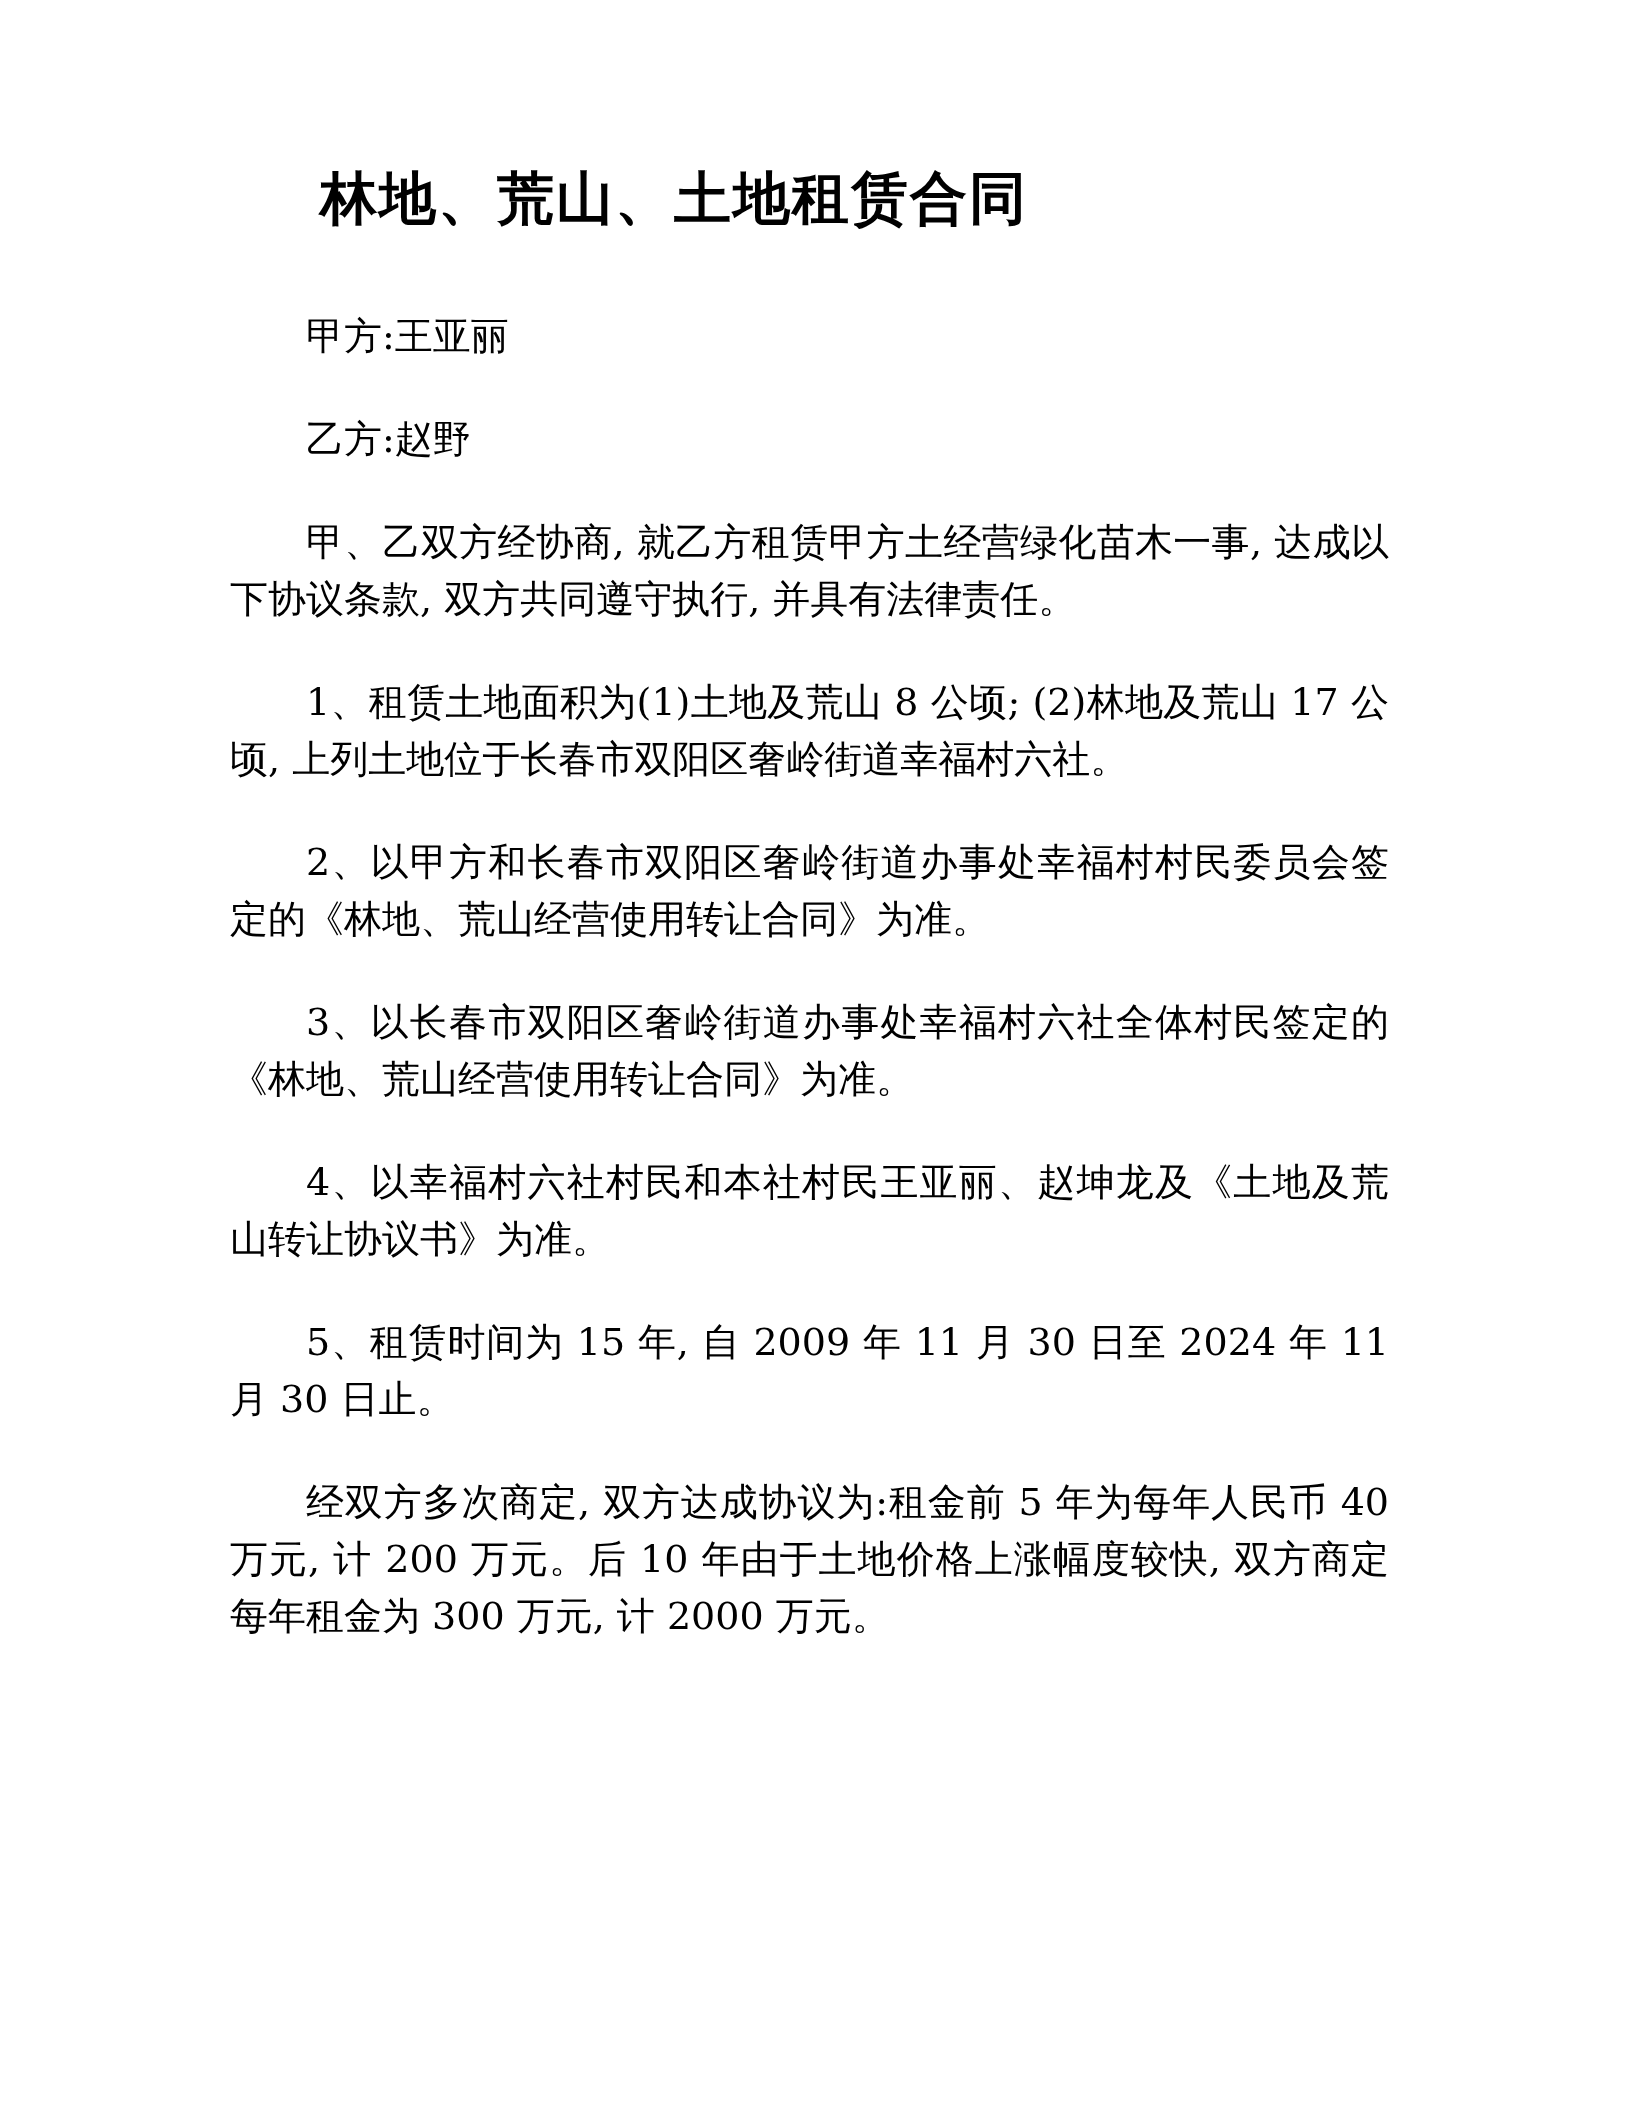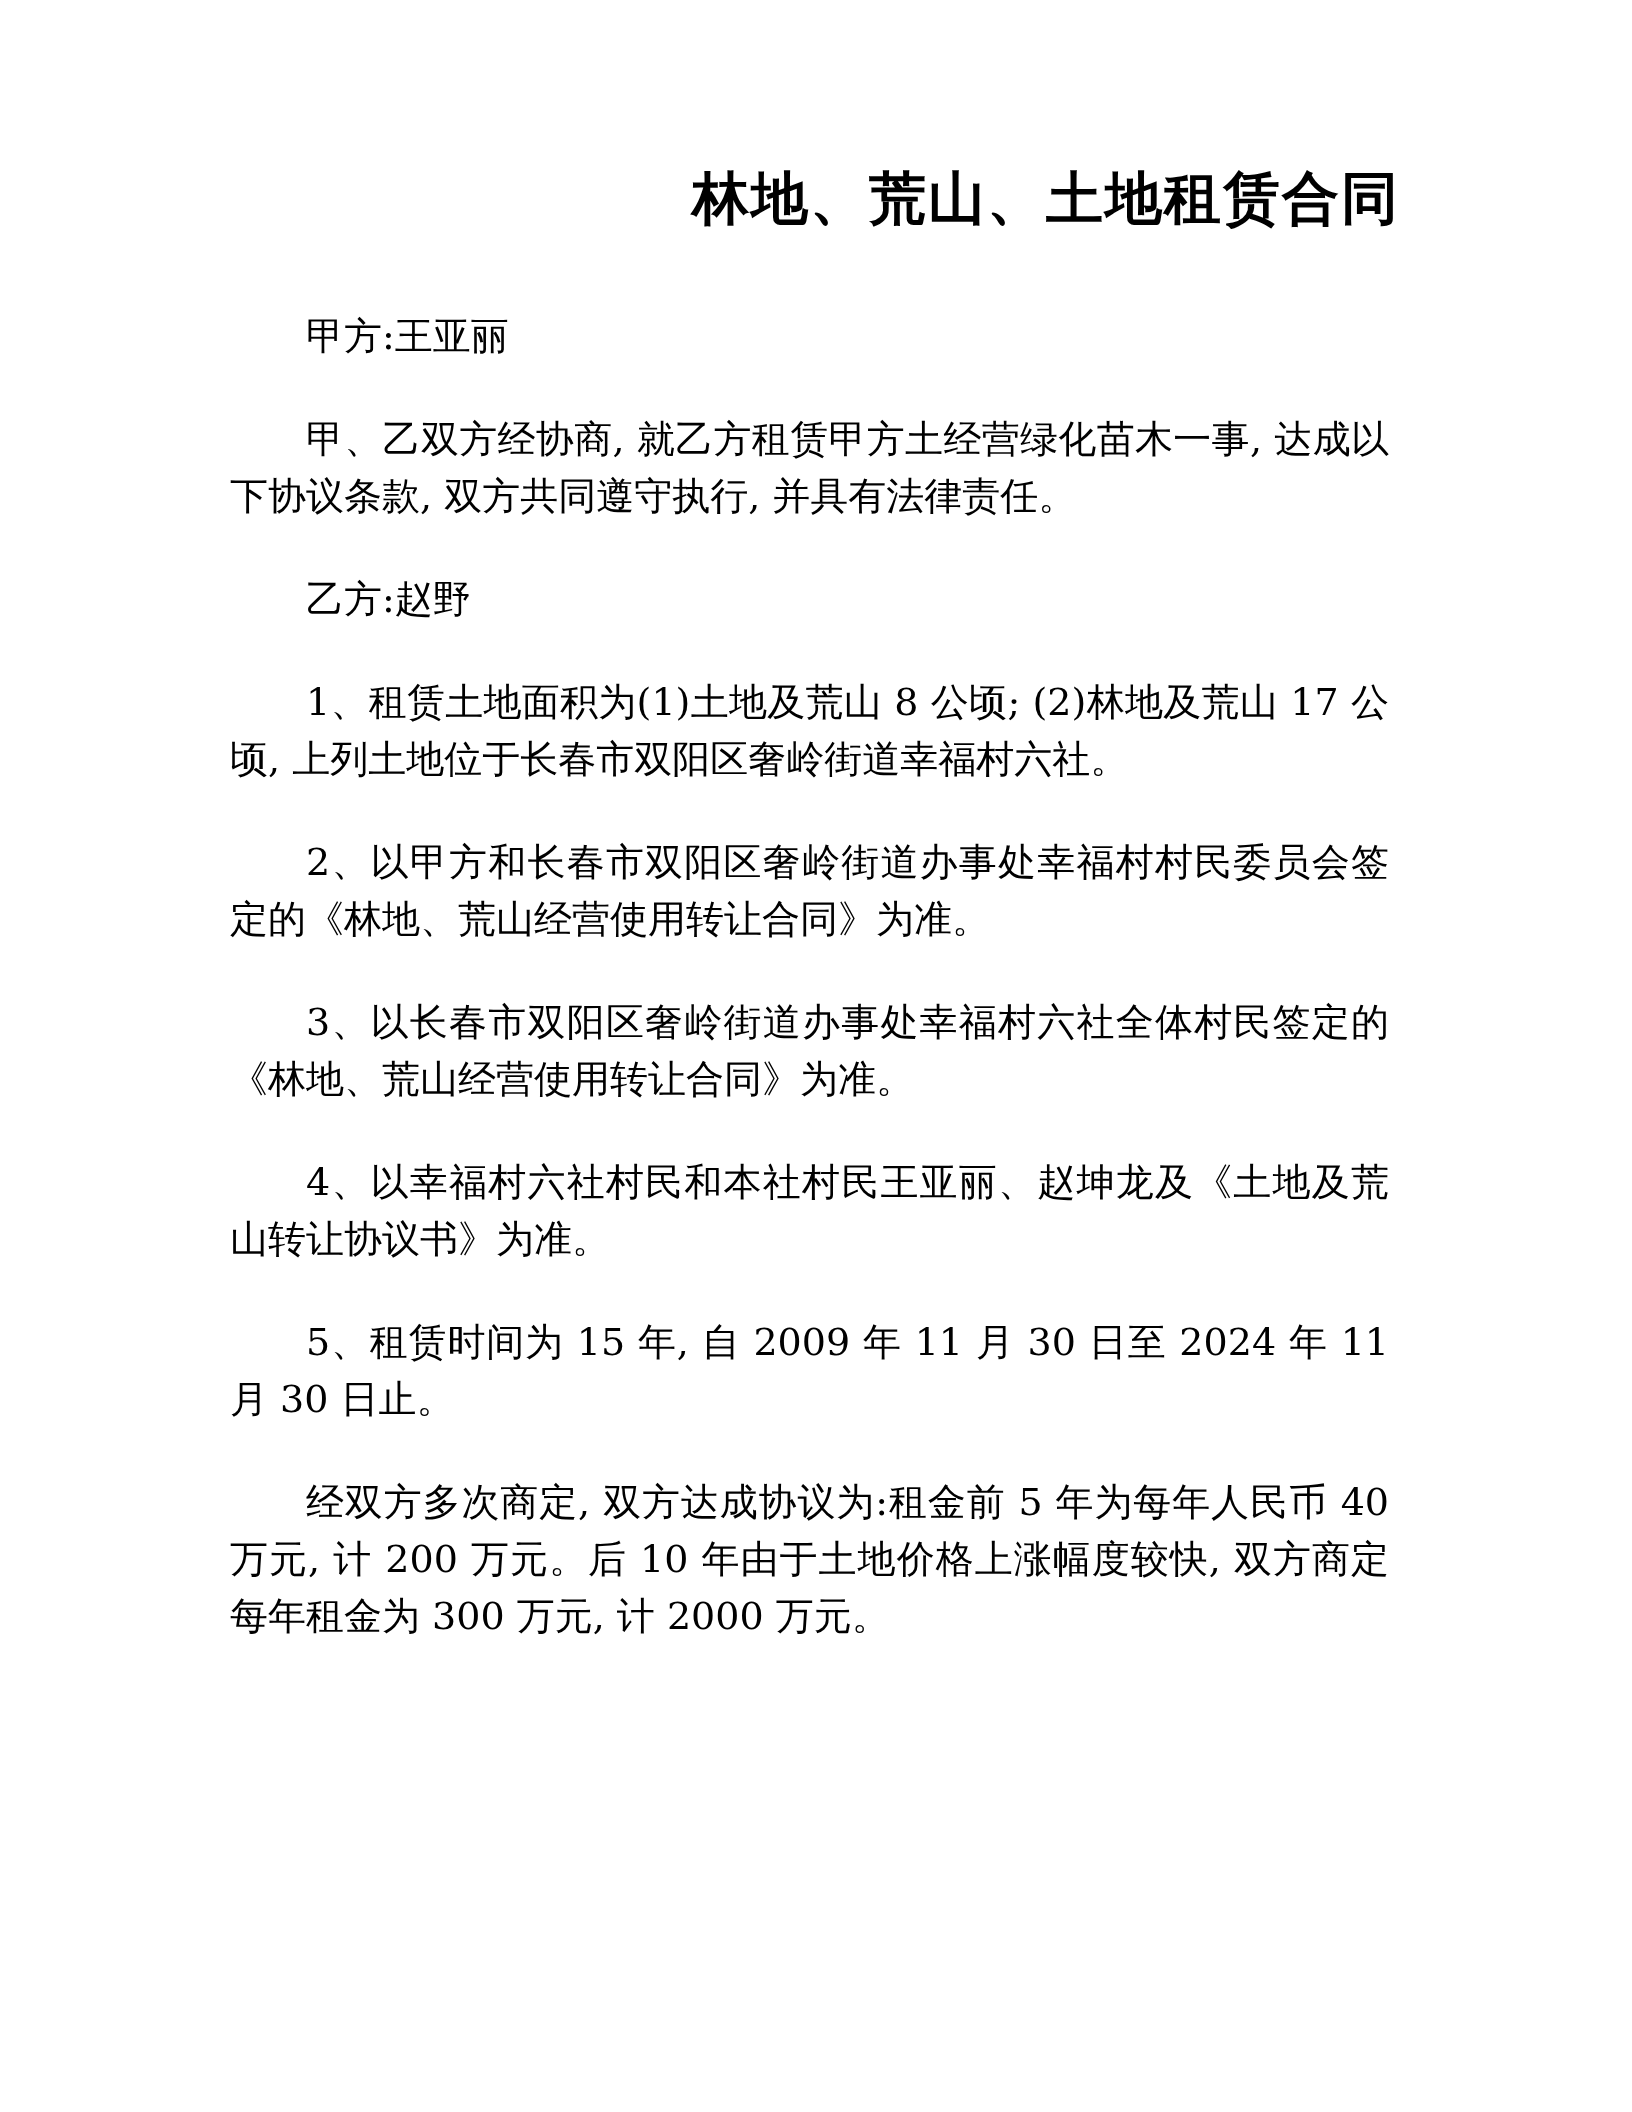--- a/index.html
+++ b/index.html
@@ -18,21 +18,21 @@
     box-sizing: border-box;
     width: 1632px;
     height: 2112px;
     padding: 0 232px 0 230px;
     background: #ffffff;
   }
   .doc-title {
     font-size: 57px;
     font-weight: bold;
     line-height: 84px;
-    text-align: right;
+    text-align: left;
     margin: 156px 0 68px 0;
     padding-left: 90px;           
     white-space: nowrap;
     letter-spacing: 2px;
   }
   .para {
     font-size: 38px;
     line-height: 57px;
     margin: 0 11px 46px 0;
     text-align: justify;
@@ -45,23 +45,23 @@
 </style>
 </head>
 <body>
 
 <div class="page">
 
   <h1 class="doc-title">林地、荒山、土地租赁合同</h1>
 
   <p class="para">甲方:王亚丽</p>
 
+  <p class="para">乙方:赵野</p>
+
   <p class="para">甲、乙双方经协商, 就乙方租赁甲方土经营绿化苗木一事, 达成以下协议条款, 双方共同遵守执行, 并具有法律责任。</p>
-
-  <p class="para">乙方:赵野</p>
 
 
   <p class="para">1、租赁土地面积为(1)土地及荒山 8 公顷; (2)林地及荒山 17 公顷, 上列土地位于长春市双阳区奢岭街道幸福村六社。</p>
 
   <p class="para">2、以甲方和长春市双阳区奢岭街道办事处幸福村村民委员会签定的《林地、荒山经营使用转让合同》为准。</p>
 
   <p class="para">3、以长春市双阳区奢岭街道办事处幸福村六社全体村民签定的《林地、荒山经营使用转让合同》为准。</p>
 
   <p class="para">4、以幸福村六社村民和本社村民王亚丽、赵坤龙及《土地及荒山转让协议书》为准。</p>
 

